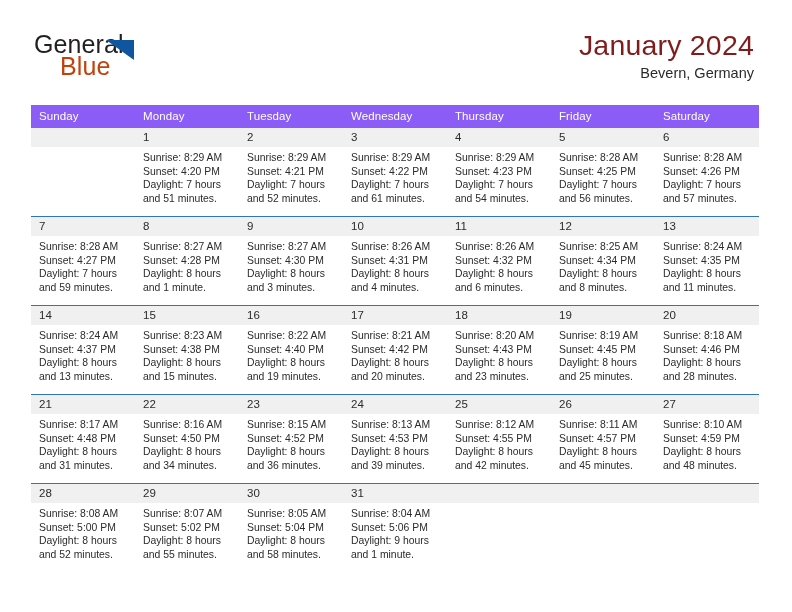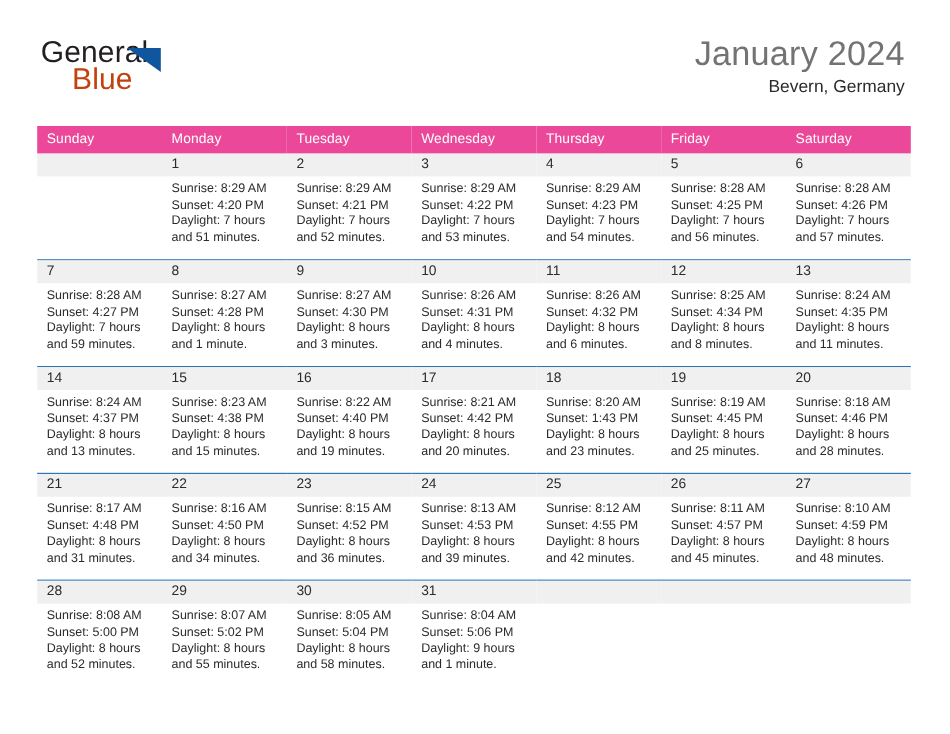--- a/index.html
+++ b/index.html
@@ -67,21 +67,21 @@
   }
 
   .title-block {
     position: absolute;
     right: 38px;
     top: 28px;
     text-align: right;
   }
   .cal-title {
     font-size: 28.5px;
-    color: #737373;
+    color: #7f1d1d;
     font-weight: normal;
     letter-spacing: 0.2px;
     line-height: 34px;
     white-space: nowrap;
   }
   .cal-subtitle {
     font-size: 14.5px;
     color: #2b2b2b;
     font-weight: normal;
     line-height: 22px;
@@ -97,21 +97,21 @@
     width: 728px;
   }
   table.cal {
     border-collapse: collapse;
     table-layout: fixed;
     width: 728px;
   }
   table.cal col { width: 104px; }
 
   thead th {
-    background: #ec4899;
+    background: #8b5cf6;
     color: #ffffff;
     font-size: 11.5px;
     font-weight: normal;
     text-align: left;
     padding: 5px 0 5px 8px;
     height: 12px;
     line-height: 13px;
     letter-spacing: 0.1px;
   }
 
@@ -222,21 +222,21 @@
                 </div>
               </div>
             </td>
             <td>
               <div class="cell">
                 <div class="daynum-band">3</div>
                 <div class="details">
                   <div>Sunrise: 8:29 AM</div>
                   <div>Sunset: 4:22 PM</div>
                   <div>Daylight: 7 hours</div>
-                  <div>and 53 minutes.</div>
+                  <div>and 61 minutes.</div>
                 </div>
               </div>
             </td>
             <td>
               <div class="cell">
                 <div class="daynum-band">4</div>
                 <div class="details">
                   <div>Sunrise: 8:29 AM</div>
                   <div>Sunset: 4:23 PM</div>
                   <div>Daylight: 7 hours</div>
@@ -389,21 +389,21 @@
                   <div>Daylight: 8 hours</div>
                   <div>and 20 minutes.</div>
                 </div>
               </div>
             </td>
             <td>
               <div class="cell">
                 <div class="daynum-band">18</div>
                 <div class="details">
                   <div>Sunrise: 8:20 AM</div>
-                  <div>Sunset: 1:43 PM</div>
+                  <div>Sunset: 4:43 PM</div>
                   <div>Daylight: 8 hours</div>
                   <div>and 23 minutes.</div>
                 </div>
               </div>
             </td>
             <td>
               <div class="cell">
                 <div class="daynum-band">19</div>
                 <div class="details">
                   <div>Sunrise: 8:19 AM</div>

